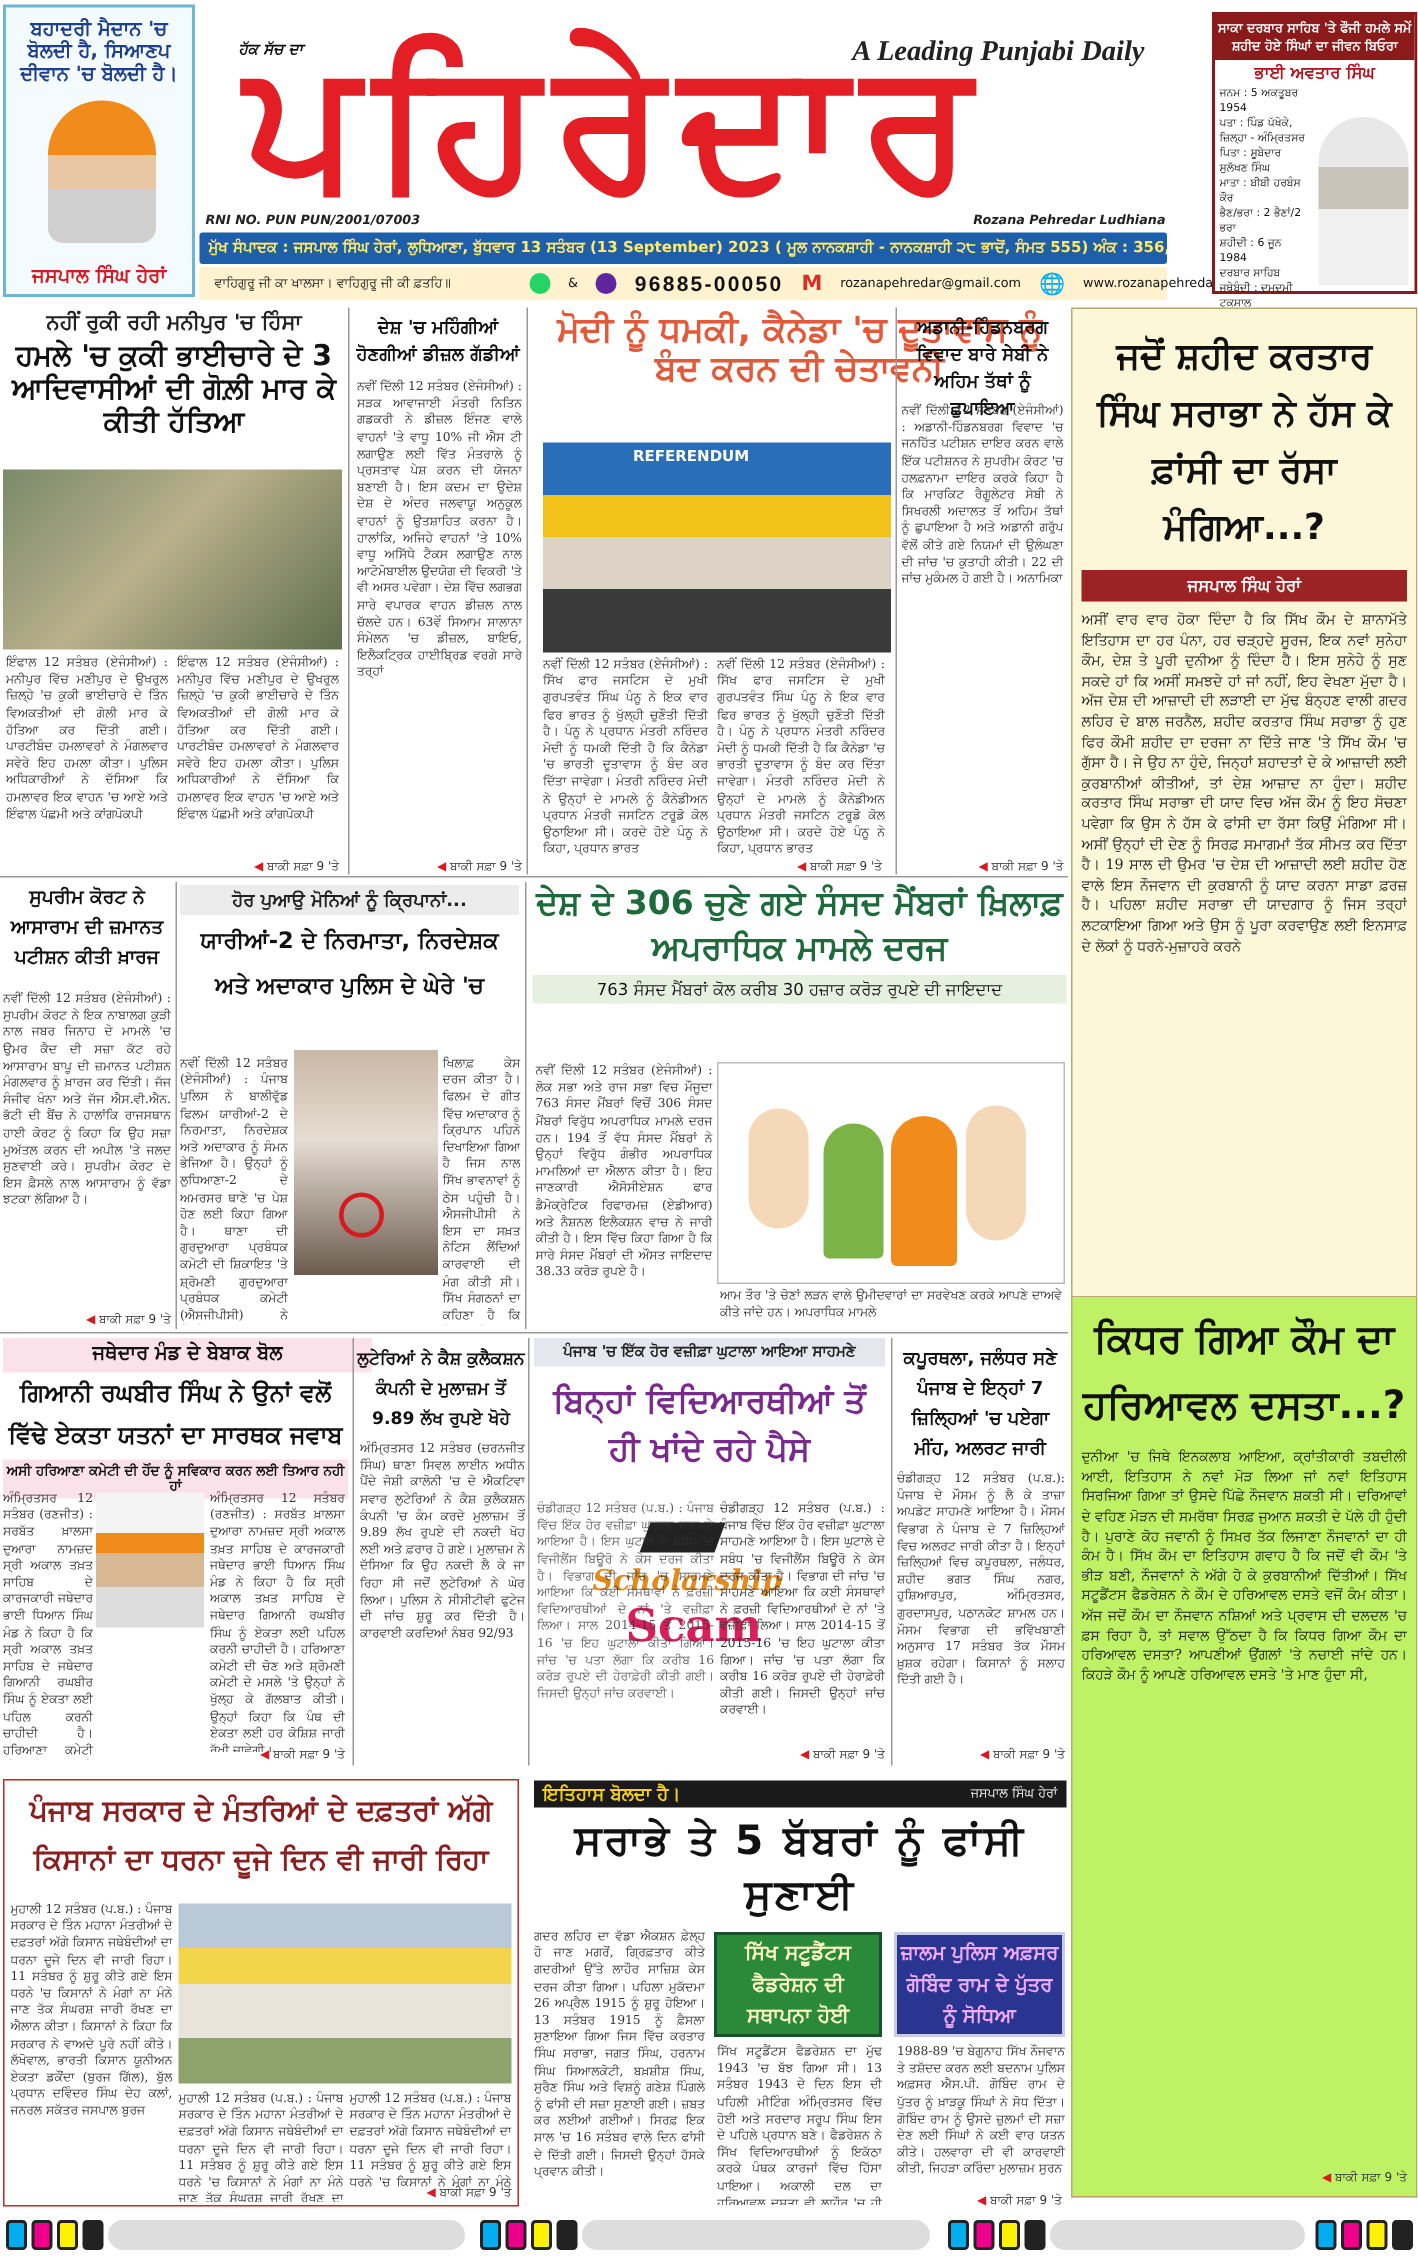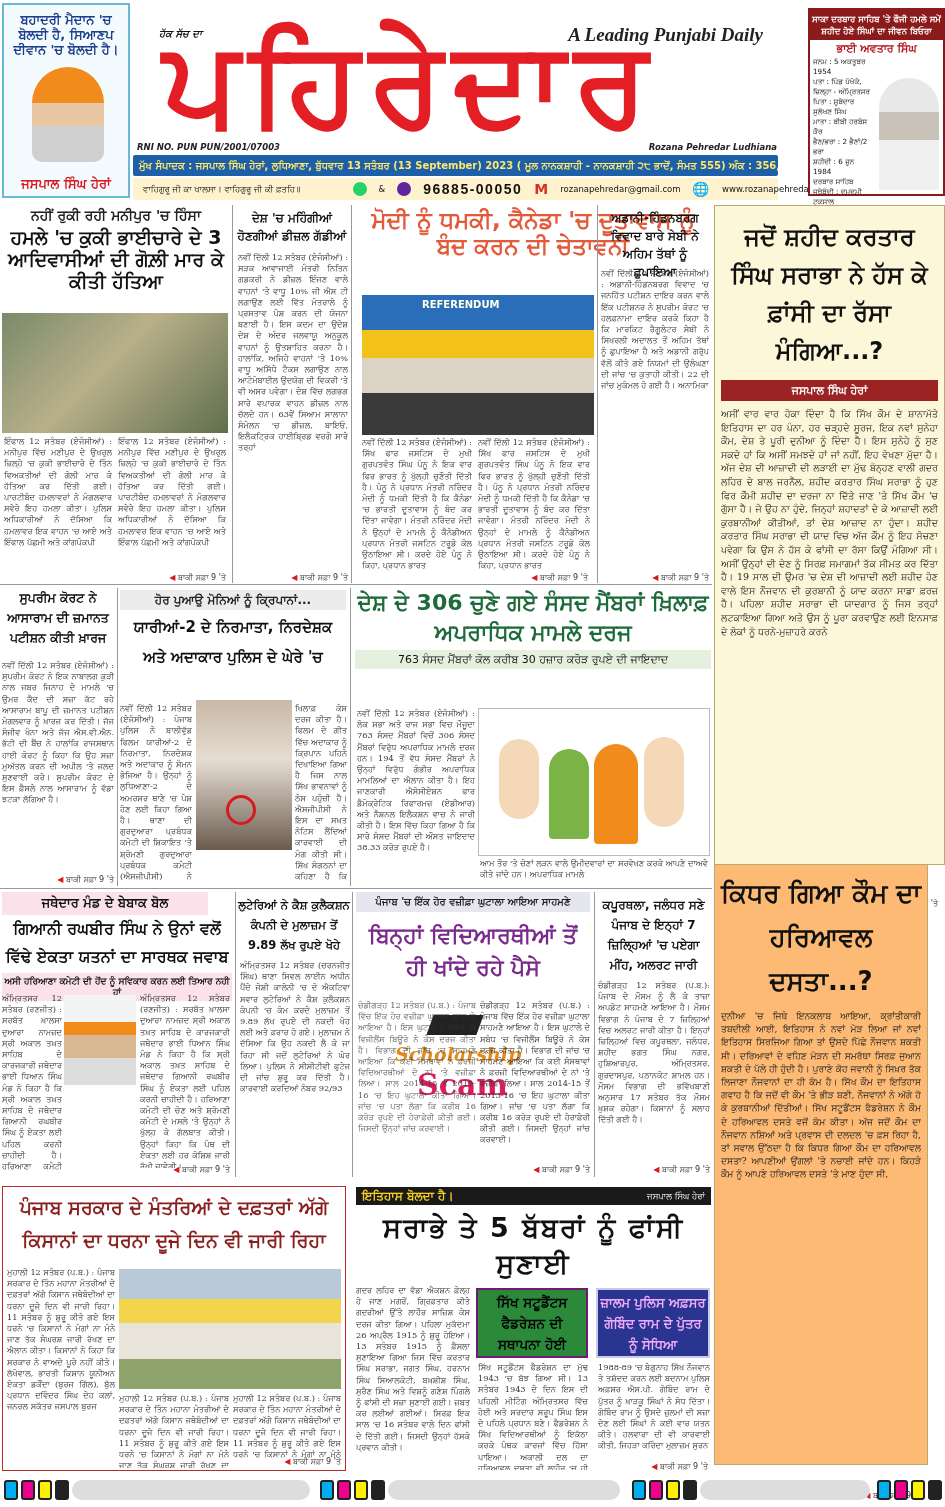--- a/index.html
+++ b/index.html
@@ -28,21 +28,21 @@
 #contact .ic{display:inline-block;width:14px;height:14px;border-radius:50%;vertical-align:middle}
 #right-ad{left:808px;top:8px;width:137px;height:188px;border:2px solid #8b1a1a;background:#fff}
 #right-ad .top{background:#8b1a1a;color:#fff;font-size:8.5px;line-height:12px;text-align:center;padding:3px 2px;font-weight:bold}
 #right-ad .nm{color:#b3121b;font-weight:bold;font-size:11px;text-align:center;margin:2px 0}
 #right-ad .bio{font-size:7.2px;line-height:10px;padding-left:3px;width:62px}
 #right-ad .pic{position:absolute;right:4px;top:68px;width:60px;height:112px;background:linear-gradient(#e8e8e8 0 30%,#c9c2b8 30% 55%,#f0f0f0 55%);border-radius:30px 30px 0 0}
 
 .section-tag{background:#ececec;color:#222;font-weight:bold;text-align:center}
 .pinkbar{background:#fbe2ea}
 #sarabha{left:714px;top:205px;width:231px;height:660px;background:#fdf7d9;border:1px solid #bba86a}
-#sarabha2{left:714px;top:865px;width:214px;height:600px;background:#fdba74;border:1px solid #bba86a;border-top:none}
+#sarabha2{left:714px;top:865px;width:231px;height:600px;background:#bef264;border:1px solid #bba86a;border-top:none}
 .hero-red{color:#e35a3a}
 .cmyk{position:absolute;top:1480px;display:flex;gap:3px}
 .cmyk span{display:block;width:14px;height:20px;border:2px solid #222;border-radius:3px}
 .greyband{position:absolute;top:1480px;height:20px;background:#ddd;border-radius:10px}
 </style>
 </head>
 <body>
 
 <div id="left-ad" class="abs">
   <div class="q">ਬਹਾਦਰੀ ਮੈਦਾਨ 'ਚ ਬੋਲਦੀ ਹੈ, ਸਿਆਣਪ ਦੀਵਾਨ 'ਚ ਬੋਲਦੀ ਹੈ।</div>
@@ -171,21 +171,21 @@
 <div class="abs body-text" style="left:480px;top:858px;width:228px;height:24px">ਆਮ ਤੌਰ 'ਤੇ ਚੋਣਾਂ ਲੜਨ ਵਾਲੇ ਉਮੀਦਵਾਰਾਂ ਦਾ ਸਰਵੇਖਣ ਕਰਕੇ ਆਪਣੇ ਦਾਅਵੇ ਕੀਤੇ ਜਾਂਦੇ ਹਨ। ਅਪਰਾਧਿਕ ਮਾਮਲੇ</div>
 
 <div id="sarabha2" class="abs">
   <div class="hl" style="font-size:26px;line-height:44px;margin:6px 6px 0;color:#111">ਕਿਧਰ ਗਿਆ ਕੌਮ ਦਾ ਹਰਿਆਵਲ ਦਸਤਾ...?</div>
   <div class="body-text" style="margin:6px 6px 0;height:480px;font-size:9.2px;line-height:13.2px;color:#222">ਦੁਨੀਆ 'ਚ ਜਿਥੇ ਇਨਕਲਾਬ ਆਇਆ, ਕ੍ਰਾਂਤੀਕਾਰੀ ਤਬਦੀਲੀ ਆਈ, ਇਤਿਹਾਸ ਨੇ ਨਵਾਂ ਮੋੜ ਲਿਆ ਜਾਂ ਨਵਾਂ ਇਤਿਹਾਸ ਸਿਰਜਿਆ ਗਿਆ ਤਾਂ ਉਸਦੇ ਪਿੱਛੇ ਨੌਜਵਾਨ ਸ਼ਕਤੀ ਸੀ। ਦਰਿਆਵਾਂ ਦੇ ਵਹਿਣ ਮੋੜਨ ਦੀ ਸਮਰੱਥਾ ਸਿਰਫ਼ ਜੁਆਨ ਸ਼ਕਤੀ ਦੇ ਪੱਲੇ ਹੀ ਹੁੰਦੀ ਹੈ। ਪੁਰਾਣੇ ਕੋਹ ਜਵਾਨੀ ਨੂੰ ਸਿਖ਼ਰ ਤੱਕ ਲਿਜਾਣਾ ਨੌਜਵਾਨਾਂ ਦਾ ਹੀ ਕੰਮ ਹੈ। ਸਿੱਖ ਕੌਮ ਦਾ ਇਤਿਹਾਸ ਗਵਾਹ ਹੈ ਕਿ ਜਦੋਂ ਵੀ ਕੌਮ 'ਤੇ ਭੀੜ ਬਣੀ, ਨੌਜਵਾਨਾਂ ਨੇ ਅੱਗੇ ਹੋ ਕੇ ਕੁਰਬਾਨੀਆਂ ਦਿੱਤੀਆਂ। ਸਿੱਖ ਸਟੂਡੈਂਟਸ ਫੈਡਰੇਸ਼ਨ ਨੇ ਕੌਮ ਦੇ ਹਰਿਆਵਲ ਦਸਤੇ ਵਜੋਂ ਕੰਮ ਕੀਤਾ। ਅੱਜ ਜਦੋਂ ਕੌਮ ਦਾ ਨੌਜਵਾਨ ਨਸ਼ਿਆਂ ਅਤੇ ਪ੍ਰਵਾਸ ਦੀ ਦਲਦਲ 'ਚ ਫ਼ਸ ਰਿਹਾ ਹੈ, ਤਾਂ ਸਵਾਲ ਉੱਠਦਾ ਹੈ ਕਿ ਕਿਧਰ ਗਿਆ ਕੌਮ ਦਾ ਹਰਿਆਵਲ ਦਸਤਾ? ਆਪਣੀਆਂ ਉਂਗਲਾਂ 'ਤੇ ਨਚਾਈ ਜਾਂਦੇ ਹਨ। ਕਿਹੜੇ ਕੌਮ ਨੂੰ ਆਪਣੇ ਹਰਿਆਵਲ ਦਸਤੇ 'ਤੇ ਮਾਣ ਹੁੰਦਾ ਸੀ,</div>
   <div class="cont" style="margin:2px 6px"><span class="arrow">◀</span> <span>ਬਾਕੀ ਸਫ਼ਾ 9 'ਤੇ</span></div>
 </div>
 
 <div class="hline" style="left:0;top:888px;width:712px"></div>
 
-<div class="abs pinkbar" style="left:2px;top:892px;width:206px;padding:4px 2px">
+<div class="abs pinkbar" style="left:2px;top:892px;width:246px;padding:4px 2px">
   <div class="hl" style="font-size:13px">ਜਥੇਦਾਰ ਮੰਡ ਦੇ ਬੇਬਾਕ ਬੋਲ</div>
 </div>
 <div class="abs hl" style="left:2px;top:915px;width:230px;font-size:16px;line-height:28px">ਗਿਆਨੀ ਰਘਬੀਰ ਸਿੰਘ ਨੇ ਉਨਾਂ ਵਲੋਂ ਵਿੱਢੇ ਏਕਤਾ ਯਤਨਾਂ ਦਾ ਸਾਰਥਕ ਜਵਾਬ ਨਹੀ ਦਿੱਤਾ</div>
 <div class="abs pinkbar" style="left:2px;top:973px;width:230px;font-size:9px;font-weight:bold;text-align:center;padding:3px 0">ਅਸੀ ਹਰਿਆਣਾ ਕਮੇਟੀ ਦੀ ਹੋਂਦ ਨੂੰ ਸਵਿਕਾਰ ਕਰਨ ਲਈ ਤਿਆਰ ਨਹੀ ਹਾਂ</div>
 <div class="abs body-text" style="left:2px;top:993px;width:60px;height:180px">ਅੰਮ੍ਰਿਤਸਰ 12 ਸਤੰਬਰ (ਰਣਜੀਤ) : ਸਰਬੱਤ ਖ਼ਾਲਸਾ ਦੁਆਰਾ ਨਾਮਜ਼ਦ ਸ੍ਰੀ ਅਕਾਲ ਤਖ਼ਤ ਸਾਹਿਬ ਦੇ ਕਾਰਜਕਾਰੀ ਜਥੇਦਾਰ ਭਾਈ ਧਿਆਨ ਸਿੰਘ ਮੰਡ ਨੇ ਕਿਹਾ ਹੈ ਕਿ ਸ੍ਰੀ ਅਕਾਲ ਤਖ਼ਤ ਸਾਹਿਬ ਦੇ ਜਥੇਦਾਰ ਗਿਆਨੀ ਰਘਬੀਰ ਸਿੰਘ ਨੂੰ ਏਕਤਾ ਲਈ ਪਹਿਲ ਕਰਨੀ ਚਾਹੀਦੀ ਹੈ। ਹਰਿਆਣਾ ਕਮੇਟੀ ਦੀ ਚੋਣ ਅਤੇ ਸ਼੍ਰੋਮਣੀ ਕਮੇਟੀ ਦੇ ਮਸਲੇ 'ਤੇ ਉਨ੍ਹਾਂ ਨੇ ਖੁੱਲ੍ਹ ਕੇ ਗੱਲਬਾਤ ਕੀਤੀ। ਉਨ੍ਹਾਂ ਕਿਹਾ ਕਿ ਪੰਥ ਦੀ ਏਕਤਾ ਲਈ ਹਰ ਕੋਸ਼ਿਸ਼ ਜਾਰੀ ਰੱਖੀ ਜਾਵੇਗੀ।</div>
 <div class="abs" style="left:64px;top:995px;width:72px;height:90px;background:linear-gradient(#f4f4f4 0 30%,#f08b1c 30% 45%,#d8b892 45% 70%,#ddd 70%)"></div>
 <div class="abs body-text" style="left:140px;top:993px;width:90px;height:175px">ਅੰਮ੍ਰਿਤਸਰ 12 ਸਤੰਬਰ (ਰਣਜੀਤ) : ਸਰਬੱਤ ਖ਼ਾਲਸਾ ਦੁਆਰਾ ਨਾਮਜ਼ਦ ਸ੍ਰੀ ਅਕਾਲ ਤਖ਼ਤ ਸਾਹਿਬ ਦੇ ਕਾਰਜਕਾਰੀ ਜਥੇਦਾਰ ਭਾਈ ਧਿਆਨ ਸਿੰਘ ਮੰਡ ਨੇ ਕਿਹਾ ਹੈ ਕਿ ਸ੍ਰੀ ਅਕਾਲ ਤਖ਼ਤ ਸਾਹਿਬ ਦੇ ਜਥੇਦਾਰ ਗਿਆਨੀ ਰਘਬੀਰ ਸਿੰਘ ਨੂੰ ਏਕਤਾ ਲਈ ਪਹਿਲ ਕਰਨੀ ਚਾਹੀਦੀ ਹੈ। ਹਰਿਆਣਾ ਕਮੇਟੀ ਦੀ ਚੋਣ ਅਤੇ ਸ਼੍ਰੋਮਣੀ ਕਮੇਟੀ ਦੇ ਮਸਲੇ 'ਤੇ ਉਨ੍ਹਾਂ ਨੇ ਖੁੱਲ੍ਹ ਕੇ ਗੱਲਬਾਤ ਕੀਤੀ। ਉਨ੍ਹਾਂ ਕਿਹਾ ਕਿ ਪੰਥ ਦੀ ਏਕਤਾ ਲਈ ਹਰ ਕੋਸ਼ਿਸ਼ ਜਾਰੀ ਰੱਖੀ ਜਾਵੇਗੀ।</div>
 <div class="abs cont" style="left:140px;top:1165px;width:90px"><span class="arrow">◀</span> <span>ਬਾਕੀ ਸਫ਼ਾ 9 'ਤੇ</span></div>
 
 <div class="vline" style="left:235px;top:892px;height:285px"></div>
@@ -227,21 +227,21 @@
   <div class="cont" style="position:absolute;left:230px;top:270px;width:108px"><span class="arrow">◀</span> <span>ਬਾਕੀ ਸਫ਼ਾ 9 'ਤੇ</span></div>
 </div>
 
 <div class="abs" style="left:356px;top:1187px;width:355px;height:18px;background:#1a1a1a;display:flex;justify-content:space-between;align-items:center;padding:0 6px">
   <span style="color:#f5d01a;font-weight:bold;font-size:12px">ਇਤਿਹਾਸ ਬੋਲਦਾ ਹੈ।</span>
   <span style="color:#fff;font-size:8.5px">ਜਸਪਾਲ ਸਿੰਘ ਹੇਰਾਂ</span>
 </div>
 <div class="abs hl" style="left:356px;top:1210px;width:355px;font-size:27px;line-height:36px;color:#111;letter-spacing:2px">ਸਰਾਭੇ ਤੇ 5 ਬੱਬਰਾਂ ਨੂੰ ਫਾਂਸੀ ਸੁਣਾਈ</div>
 <div class="abs body-text" style="left:356px;top:1285px;width:114px;height:185px">ਗਦਰ ਲਹਿਰ ਦਾ ਵੱਡਾ ਐਕਸ਼ਨ ਫ਼ੇਲ੍ਹ ਹੋ ਜਾਣ ਮਗਰੋਂ, ਗ੍ਰਿਫ਼ਤਾਰ ਕੀਤੇ ਗਦਰੀਆਂ ਉੱਤੇ ਲਾਹੌਰ ਸਾਜ਼ਿਸ਼ ਕੇਸ ਦਰਜ ਕੀਤਾ ਗਿਆ। ਪਹਿਲਾ ਮੁਕੱਦਮਾ 26 ਅਪ੍ਰੈਲ 1915 ਨੂੰ ਸ਼ੁਰੂ ਹੋਇਆ। 13 ਸਤੰਬਰ 1915 ਨੂੰ ਫ਼ੈਸਲਾ ਸੁਣਾਇਆ ਗਿਆ ਜਿਸ ਵਿੱਚ ਕਰਤਾਰ ਸਿੰਘ ਸਰਾਭਾ, ਜਗਤ ਸਿੰਘ, ਹਰਨਾਮ ਸਿੰਘ ਸਿਆਲਕੋਟੀ, ਬਖ਼ਸ਼ੀਸ਼ ਸਿੰਘ, ਸੁਰੈਣ ਸਿੰਘ ਅਤੇ ਵਿਸ਼ਨੂੰ ਗਣੇਸ਼ ਪਿੰਗਲੇ ਨੂੰ ਫਾਂਸੀ ਦੀ ਸਜ਼ਾ ਸੁਣਾਈ ਗਈ। ਜ਼ਬਤ ਕਰ ਲਈਆਂ ਗਈਆਂ। ਸਿਰਫ਼ ਇਕ ਸਾਲ 'ਚ 16 ਸਤੰਬਰ ਵਾਲੇ ਦਿਨ ਫਾਂਸੀ ਦੇ ਦਿੱਤੀ ਗਈ। ਜਿਸਦੀ ਉਨ੍ਹਾਂ ਹੱਸਕੇ ਪ੍ਰਵਾਨ ਕੀਤੀ।</div>
 
-<div class="abs" style="left:476px;top:1288px;width:112px;height:70px;background:#2a8a3a;color:#000000;border:2px solid #701a75">
+<div class="abs" style="left:476px;top:1288px;width:112px;height:70px;background:#2a8a3a;color:#fef9c3;border:2px solid #14532d">
   <div class="hl" style="font-size:13.5px;line-height:21px;margin-top:2px">ਸਿੱਖ ਸਟੂਡੈਂਟਸ ਫੈਡਰੇਸ਼ਨ ਦੀ ਸਥਾਪਨਾ ਹੋਈ</div>
 </div>
 <div class="abs body-text" style="left:478px;top:1362px;width:110px;height:108px">ਸਿੱਖ ਸਟੂਡੈਂਟਸ ਫੈਡਰੇਸ਼ਨ ਦਾ ਮੁੱਢ 1943 'ਚ ਬੱਝ ਗਿਆ ਸੀ। 13 ਸਤੰਬਰ 1943 ਦੇ ਦਿਨ ਇਸ ਦੀ ਪਹਿਲੀ ਮੀਟਿੰਗ ਅੰਮ੍ਰਿਤਸਰ ਵਿੱਚ ਹੋਈ ਅਤੇ ਸਰਦਾਰ ਸਰੂਪ ਸਿੰਘ ਇਸ ਦੇ ਪਹਿਲੇ ਪ੍ਰਧਾਨ ਬਣੇ। ਫੈਡਰੇਸ਼ਨ ਨੇ ਸਿੱਖ ਵਿਦਿਆਰਥੀਆਂ ਨੂੰ ਇਕੱਠਾ ਕਰਕੇ ਪੰਥਕ ਕਾਰਜਾਂ ਵਿੱਚ ਹਿੱਸਾ ਪਾਇਆ। ਅਕਾਲੀ ਦਲ ਦਾ ਹਰਿਆਵਲ ਦਸਤਾ ਵੀ ਲਾਹੌਰ 'ਚ ਹੀ ਸੀ।</div>
 
 <div class="abs" style="left:596px;top:1288px;width:114px;height:70px;background:#2a3591;color:#f0abfc;border:2px solid #c7cbe8">
   <div class="hl" style="font-size:13px;line-height:21px;margin-top:2px">ਜ਼ਾਲਮ ਪੁਲਿਸ ਅਫ਼ਸਰ ਗੋਬਿੰਦ ਰਾਮ ਦੇ ਪੁੱਤਰ ਨੂੰ ਸੋਧਿਆ</div>
 </div>
 <div class="abs body-text" style="left:598px;top:1362px;width:112px;height:100px">1988-89 'ਚ ਬੇਗੁਨਾਹ ਸਿੱਖ ਨੌਜਵਾਨ ਤੇ ਤਸ਼ੱਦਦ ਕਰਨ ਲਈ ਬਦਨਾਮ ਪੁਲਿਸ ਅਫ਼ਸਰ ਐਸ.ਪੀ. ਗੋਬਿੰਦ ਰਾਮ ਦੇ ਪੁੱਤਰ ਨੂੰ ਖ਼ਾੜਕੂ ਸਿੰਘਾਂ ਨੇ ਸੋਧ ਦਿੱਤਾ। ਗੋਬਿੰਦ ਰਾਮ ਨੂੰ ਉਸਦੇ ਜ਼ੁਲਮਾਂ ਦੀ ਸਜ਼ਾ ਦੇਣ ਲਈ ਸਿੰਘਾਂ ਨੇ ਕਈ ਵਾਰ ਯਤਨ ਕੀਤੇ। ਹਲਵਾਰਾ ਦੀ ਵੀ ਕਾਰਵਾਈ ਕੀਤੀ, ਜਿਹੜਾ ਕਰਿੰਦਾ ਮੁਲਾਜ਼ਮ ਸੁਰਨ</div>
 <div class="abs cont" style="left:598px;top:1462px;width:110px"><span class="arrow">◀</span> <span>ਬਾਕੀ ਸਫ਼ਾ 9 'ਤੇ</span></div>
 

